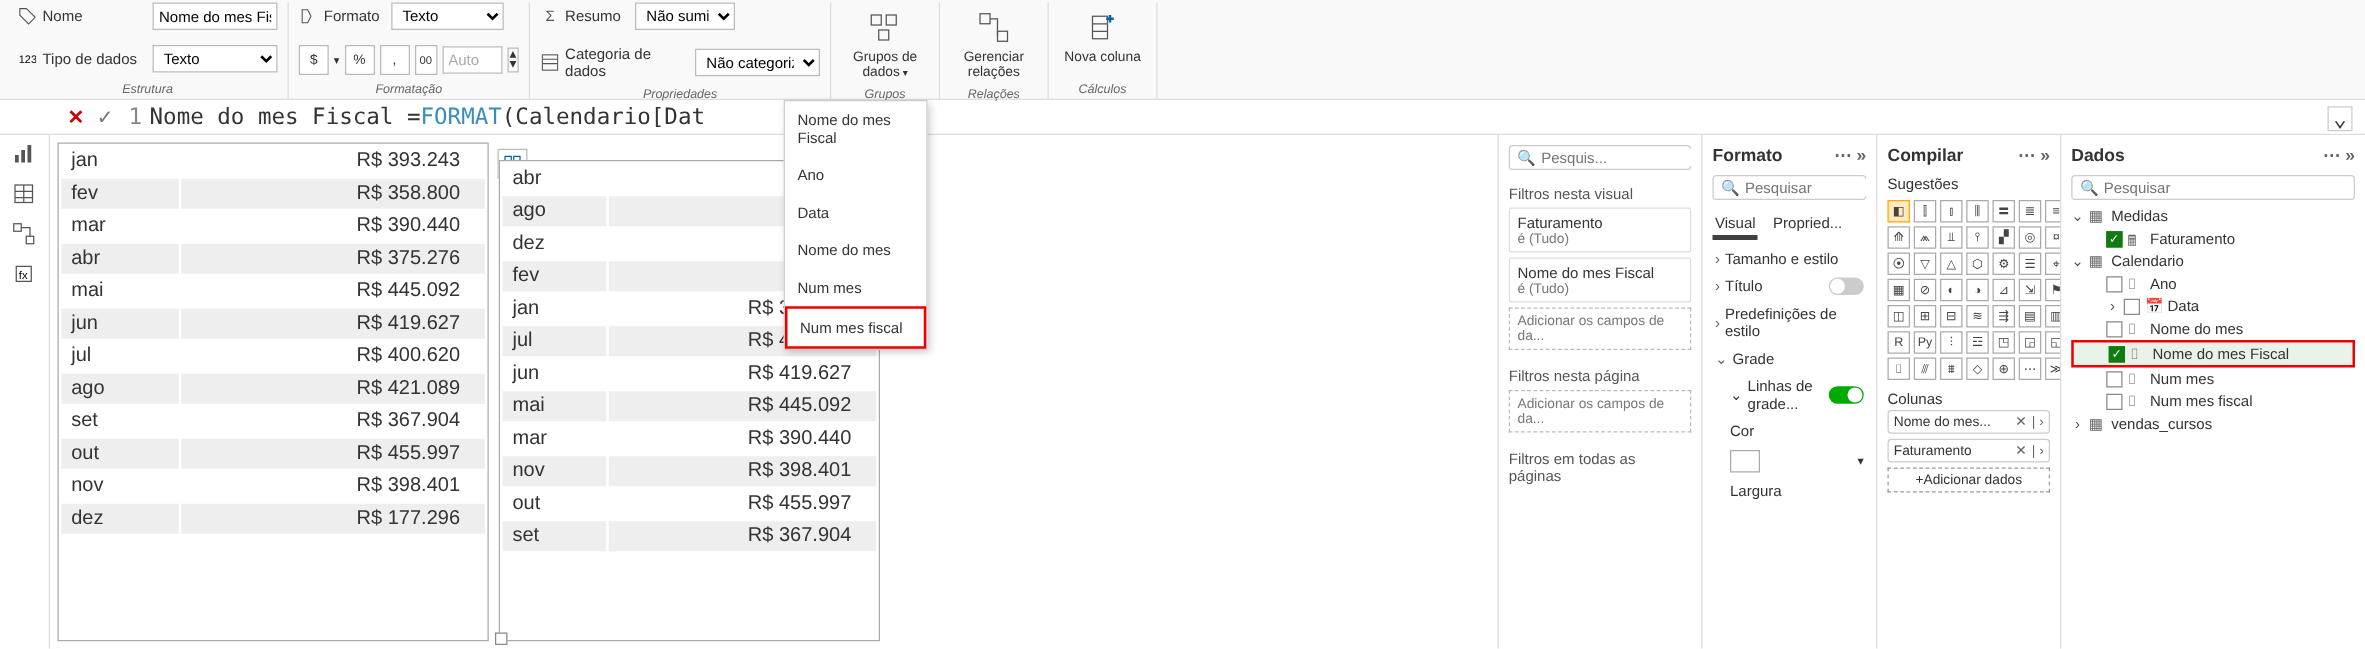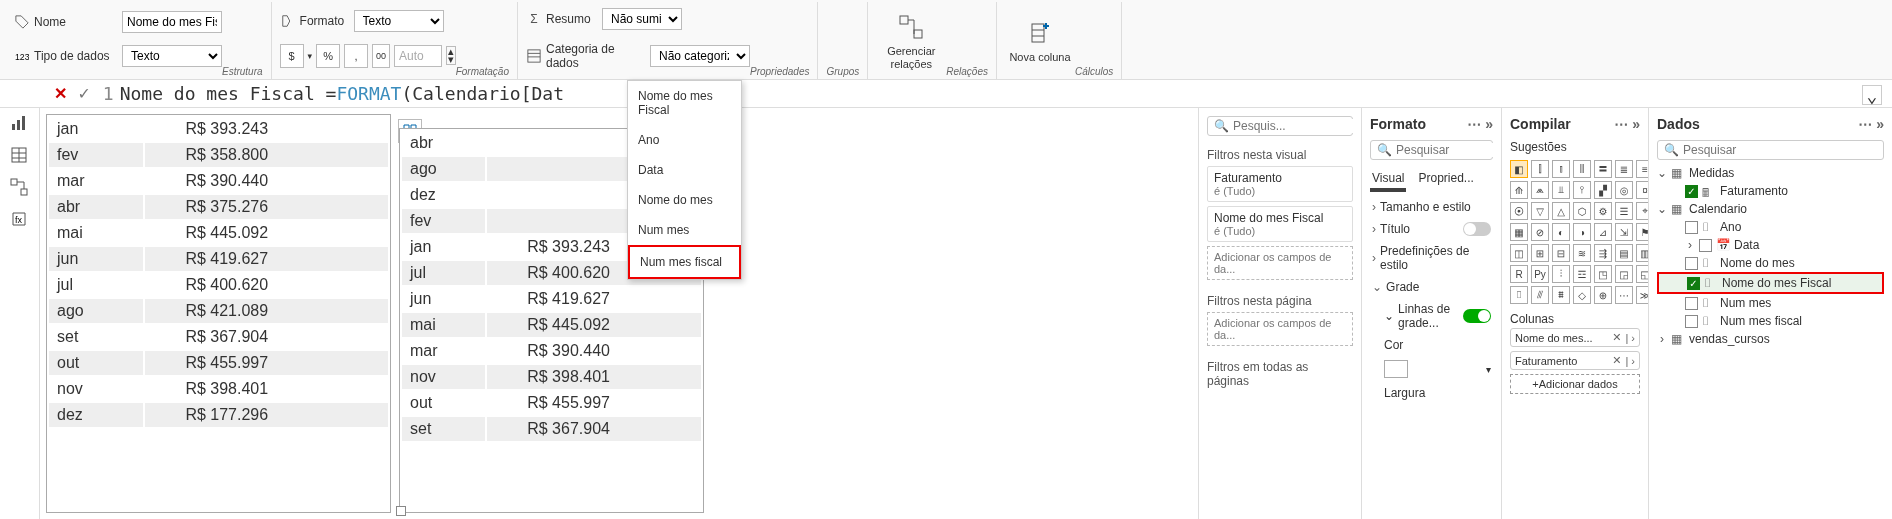--- a/index.html
+++ b/index.html
@@ -1,20 +1,20 @@
 <!DOCTYPE html>
 <html><head>
 <meta charset="utf-8">
 <style>
 * { box-sizing: border-box; margin: 0; padding: 0; }
 body { font-family: "Segoe UI", sans-serif; font-size: 12px; color: #333; background: #fff; width: 1892px; height: 519px; overflow: hidden; }
 
 
 .ribbon { display: flex; height: 80px; border-bottom: 1px solid #ddd; background: #f9f9f9; padding: 2px 6px 0; gap: 0; }
-.rgroup { display: flex; flex-direction: row; align-items: center; padding: 0 8px; border-right: 1px solid #ddd; }
+.rgroup { display: flex; flex-direction: column; align-items: center; padding: 0 8px; border-right: 1px solid #ddd; }
 .rgroup-body { display: flex; gap: 8px; flex: 1; align-items: flex-start; }
 .rgroup-label { font-size: 10px; color: #666; margin-top: auto; padding: 2px 0; font-style: italic; }
 .frow { display: flex; align-items: center; gap: 4px; margin-bottom: 4px; }
 .licon { width: 16px; height: 16px; display: inline-flex; align-items: center; justify-content: center; color: #555; }
 .rlabel { font-size: 12px; width: 84px; }
 .rinput { font-size: 12px; border: 1px solid #bbb; padding: 2px 4px; background: #fff; height: 22px; }
 .rselect { font-size: 12px; border: 1px solid #bbb; padding: 1px 4px; background: #fff; height: 22px; }
 .btnv { display: flex; flex-direction: column; align-items: center; justify-content: center; width: 70px; padding: 4px 2px; gap: 2px; cursor: pointer; }
 .btnv-icon { width: 32px; height: 32px; display: flex; align-items: center; justify-content: center; }
 .btnv-label { font-size: 11px; text-align: center; line-height: 1.1; }
@@ -33,21 +33,21 @@
 
 
 .main { display: flex; height: calc(519px - 108px); }
 .leftnav { width: 40px; border-right: 1px solid #ddd; display: flex; flex-direction: column; gap: 12px; padding-top: 6px; align-items: center; }
 .leftnav .nav-icon { width: 20px; height: 20px; color: #555; cursor: pointer; }
 
 .tables-area { display: flex; gap: 8px; padding: 6px; flex: 1; position: relative; }
 .tbl-wrap { border: 1px solid #aaa; background: #fff; position: relative; }
 .tbl { font-size: 16px; font-family: "Segoe UI", sans-serif; }
 .tbl td { padding: 3px 20px 3px 8px; white-space: nowrap; }
-.tbl .num { text-align: left; padding-left: 40px; }
+.tbl .num { text-align: right; padding-left: 40px; }
 .tbl tr:nth-child(even) td { background: #eee; }
 .tbl1 { width: 345px; }
 .tbl2 { width: 305px; }
 .tbl-handle { position: absolute; left: -4px; bottom: -4px; width: 10px; height: 10px; border: 1px solid #888; background: #fff; }
 .floating-icon { position: absolute; top: 4px; right: -32px; width: 24px; height: 24px; border: 1px solid #bbb; background: #fff; display: flex; align-items: center; justify-content: center; cursor: pointer; }
 
 
 .dmenu { position: absolute; left: 627px; top: 80px; width: 115px; background: #fff; border: 1px solid #ccc; box-shadow: 2px 2px 6px rgba(0,0,0,.2); z-index: 500; }
 .dmenu-item { padding: 8px 10px; font-size: 12px; cursor: pointer; }
 .dmenu-item.hl { border: 2px solid #e00; }
@@ -170,20 +170,30 @@
           </span>
         <span style="width:100px;font-size:12px">Categoria de dados</span>
         <select class="rselect" style="width:100px"><option>Não categorizado</option></select>
       </div>
     </div>
     <div class="rgroup-label">Propriedades</div>
   </div>
 
 
   <div class="rgroup">
+    <div class="btnv">
+      <span class="btnv-icon">
+          <svg width="28" height="28" viewBox="0 0 28 28">
+            <rect x="3" y="4" width="8" height="8" fill="none" stroke="#555"></rect>
+            <rect x="15" y="4" width="8" height="8" fill="none" stroke="#555"></rect>
+            <rect x="9" y="16" width="8" height="8" fill="none" stroke="#555"></rect>
+          </svg>
+        </span>
+      <span class="btnv-label"><span>Grupos de dados</span><span style="font-size:8px"> ▾</span></span>
+    </div>
     <div class="rgroup-label">Grupos</div>
   </div>
 
   <div class="rgroup">
     <div class="btnv">
       <span class="btnv-icon">
           <svg width="28" height="28" viewBox="0 0 28 28">
             <rect x="3" y="3" width="8" height="8" fill="none" stroke="#555"></rect>
             <rect x="17" y="17" width="8" height="8" fill="none" stroke="#555"></rect>
             <path d="M11 7h6v14" fill="none" stroke="#555"></path>

